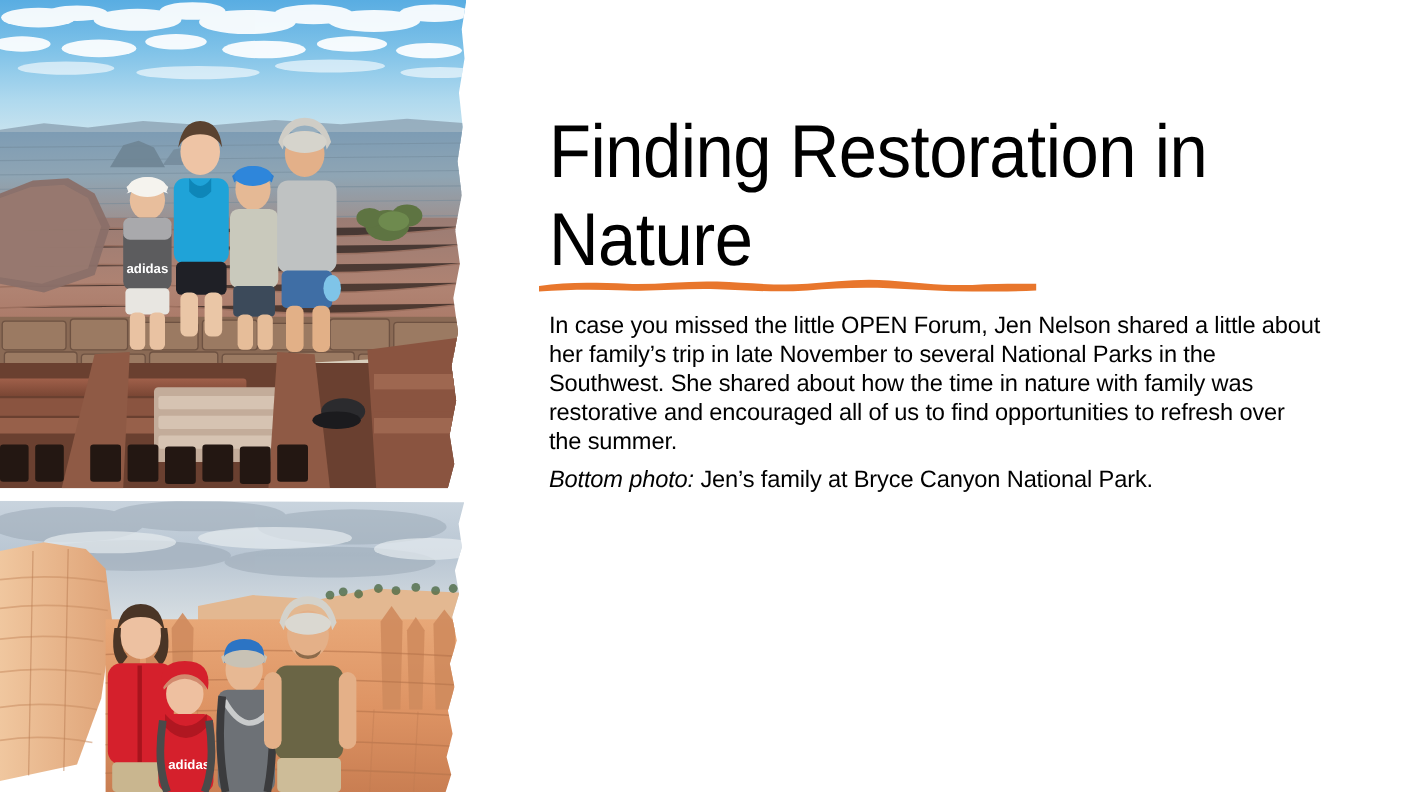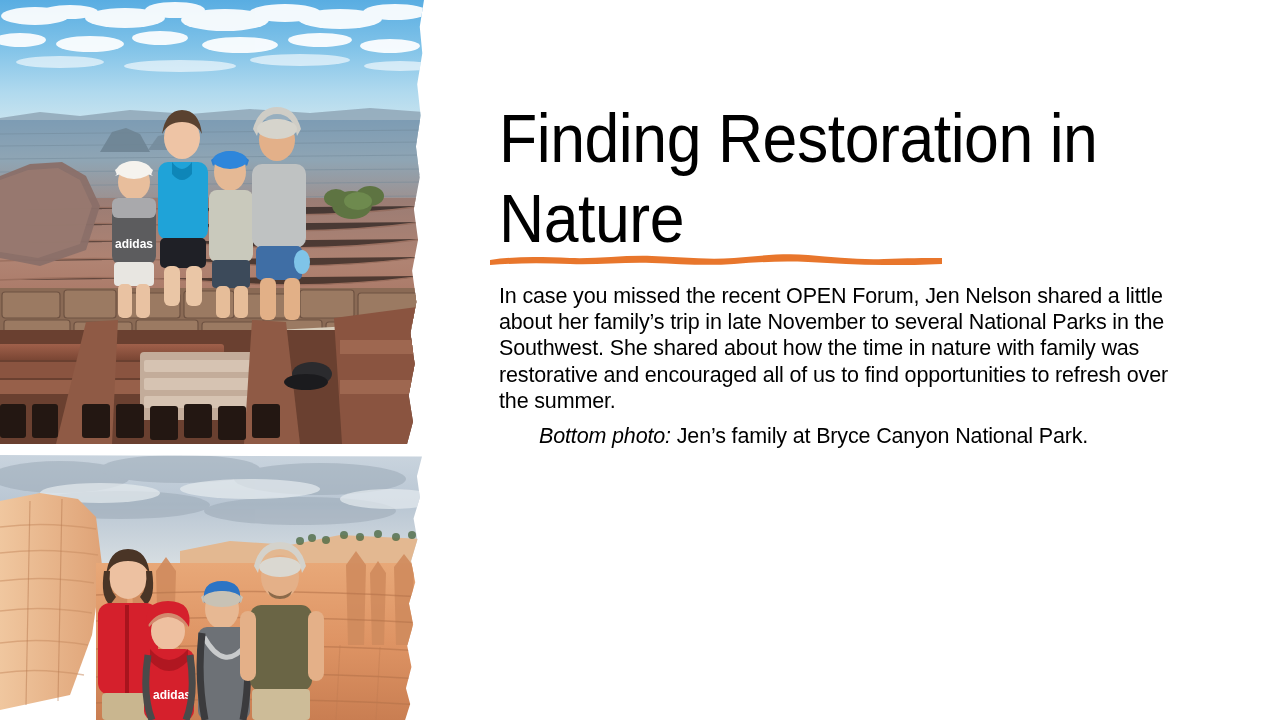--- a/index.html
+++ b/index.html
@@ -124,21 +124,21 @@
     font-size: 21.5px;
     line-height: 26.2px;
     font-weight: 400;
     color: #000000;
     letter-spacing: -0.15px;
   }
   p.para.caption {
     line-height: 27px;
     margin-bottom: 11px;
   }
-  p.para:last-child { margin-bottom: 0; margin-left: 40px; }
+  p.para:last-child { margin-bottom: 0; }
 
   .b { font-weight: 400; }
   .i { font-style: italic; }
 </style>
 </head>
 <body>
 
 <div class="slide">
 
   <div class="photo-col">
@@ -483,21 +483,21 @@
                  C 372 19, 348 17, 322 16
                  C 296 15, 272 16, 248 18
                  C 220 20, 194 18, 166 17
                  C 138 16, 112 19, 84 18
                  C 56 17, 30 17, 4 19 Z" fill="#E8762C"></path>
       </svg>
     </div>
 
     <div class="body-block">
 
-      <p class="para"><span>In case you missed the recent OPEN Forum, </span><span class="b">Jen Nelson</span><span> shared a little about her family’s trip in late November to several National Parks in the Southwest. She shared about how the time in nature with family was restorative and encouraged all of us to find opportunities to refresh over the summer.</span></p>
+      <p class="para"><span>In case you missed the little OPEN Forum, </span><span class="b">Jen Nelson</span><span> shared a little about her family’s trip in late November to several National Parks in the Southwest. She shared about how the time in nature with family was restorative and encouraged all of us to find opportunities to refresh over the summer.</span></p>
 
 
       <p class="para caption"><span class="i">Bottom photo:</span><span> Jen’s family at Bryce Canyon National Park.</span></p>
 
     </div>
   </div>
 
 </div>
 
 </body></html>

